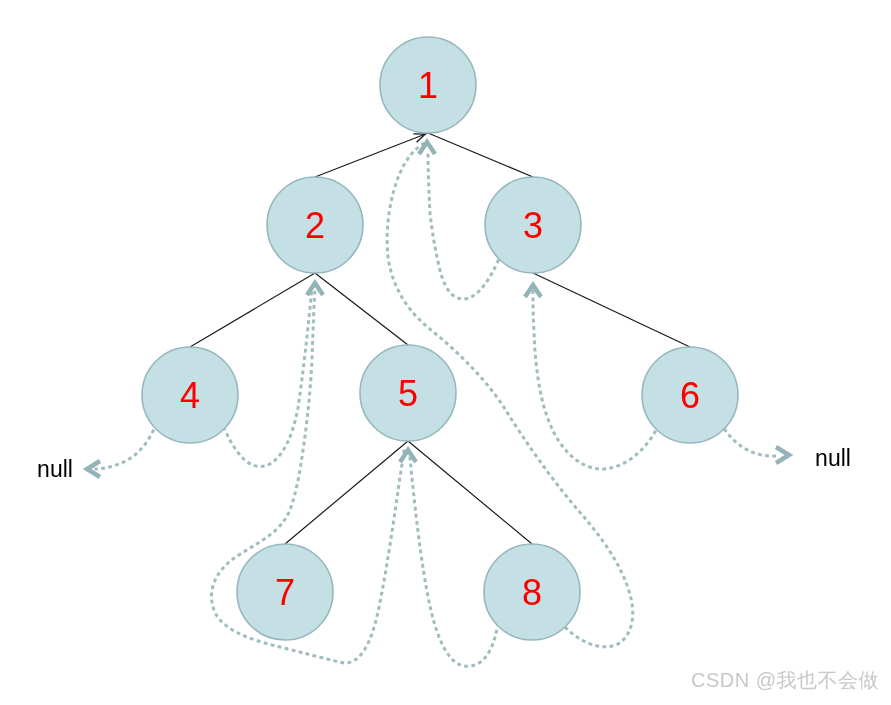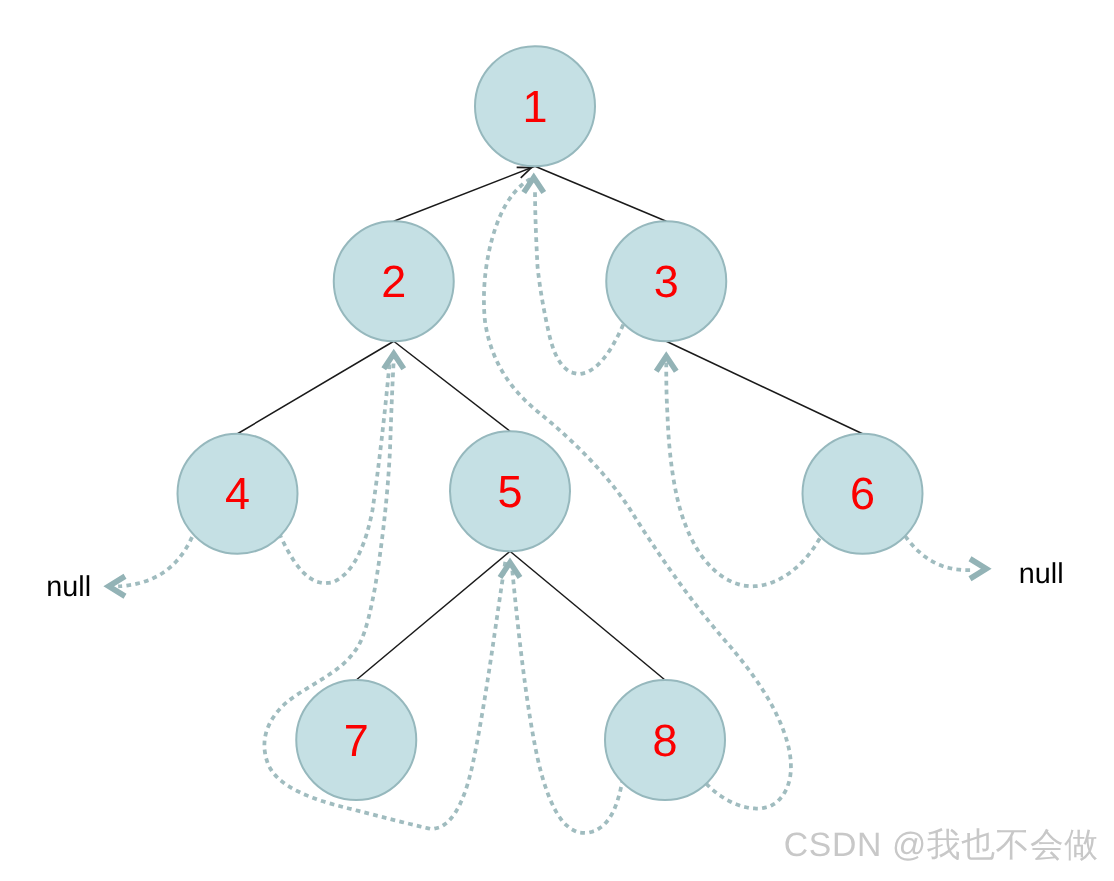--- a/index.html
+++ b/index.html
@@ -4,21 +4,21 @@
 <style>
   html,body{margin:0;padding:0;}
   body{
     width:891px;height:705px;background:#ffffff;position:relative;overflow:hidden;
     font-family:"Liberation Sans",sans-serif;
   }
   #canvas{position:absolute;left:0;top:0;}
   #canvas text{font-family:"Liberation Sans",sans-serif;}
   .watermark{
     position:absolute;right:12px;bottom:11px;
-    color:#c8c8c8;font-size:27px;letter-spacing:0.5px;
+    color:#c8c8c8;font-size:20px;letter-spacing:0.5px;
     font-family:"Liberation Sans",sans-serif;
   }
 </style>
 </head>
 <body>
 
 <div id="diagram-root">
   <svg id="canvas" width="891" height="705" viewBox="0 0 891 705">
       <path d="M 153 431 C 141 456 122 467 96 469" fill="none" stroke="#a0bcbf" stroke-width="3" stroke-dasharray="0.8 6.4" stroke-linecap="square"></path>
       <path d="M 224 428 C 238 459 252 471 268 465 C 284 457 293 434 298 408 C 303 374 308 330 312 287" fill="none" stroke="#a0bcbf" stroke-width="3" stroke-dasharray="0.8 6.4" stroke-linecap="square"></path>

